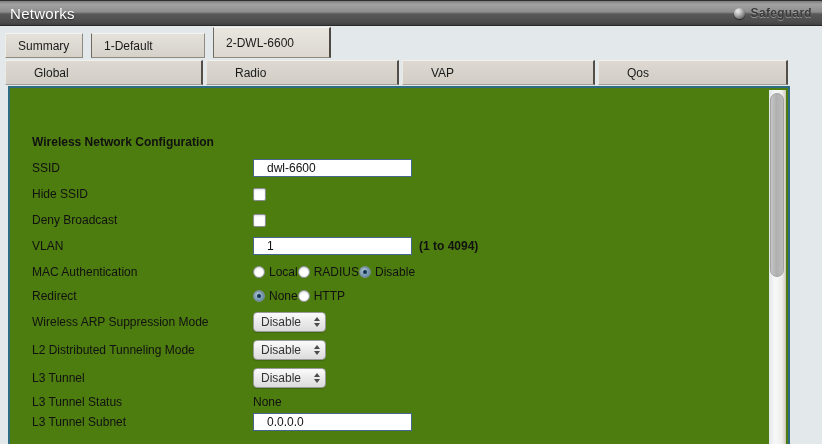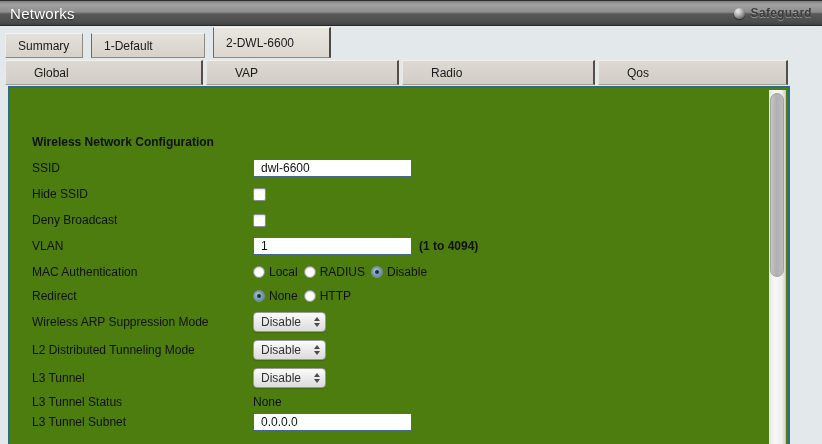--- a/index.html
+++ b/index.html
@@ -71,31 +71,31 @@
   }
 
   
   .section-title { font-size:12px; font-weight:bold; color:#111; margin-bottom:8px; }
   .row { display:flex; align-items:center; height:22px; }
   .row.tall { height:25px; }
   .row.short { height:20px; }
   .flabel { width:221px; font-size:12px; color:#111; flex:none; }
   .tinput {
     width:159px; height:18px; border:1px solid #44698c; background:#ffffff;
-    font-family:"Liberation Sans","DejaVu Sans",sans-serif; font-size:12px; color:#111; padding:0 7px; outline:none;
+    font-family:"Liberation Sans","DejaVu Sans",sans-serif; font-size:12px; color:#111; padding:0 13px; outline:none;
   }
   .hint { font-size:12px; color:#111; margin-left:7px;font-weight:bold; }
   .static-val { font-size:12px; color:#111; }
 
   .checkbox {
     width:13px; height:13px; background:#fff; border:1px solid #898f94; border-radius:2px;
     box-shadow:inset 0 1px 2px rgba(0,0,0,.12); cursor:pointer;
   }
 
-  .radio-group { display:flex; align-items:flex-start; gap:6px; }
+  .radio-group { display:flex; align-items:flex-start; gap:0; }
   .radio-item { display:flex; align-items:center; gap:4px; cursor:pointer; }
   .radio {
     width:12px; height:12px; border-radius:50%; background:#fff;
     border:1px solid #8a9096; box-shadow:inset 0 1px 2px rgba(0,0,0,.15);
     display:flex; align-items:center; justify-content:center; flex:none;
   }
   .radio.checked { background:radial-gradient(circle at 35% 30%, #a9c2d4 0%, #6f94ae 70%, #5c83a0 100%); border-color:#7d8c97; }
   .radio.checked::after { content:""; width:4px; height:4px; border-radius:50%; background:#14324c; }
   .radio-label { font-size:12px; color:#111; }
 
@@ -124,22 +124,22 @@
 </div>
 
 <div class="tabs">
   <div class="tab tab-summary">Summary</div>
   <div class="tab tab-default">1-Default</div>
   <div class="tab active tab-active-w">2-DWL-6600</div>
 </div>
 
 <div class="subtabs">
   <div class="subtab subtab-global">Global</div>
+  <div class="subtab subtab-radio">Radio</div>
   <div class="subtab subtab-vap">VAP</div>
-  <div class="subtab subtab-radio">Radio</div>
   <div class="subtab subtab-qos">Qos</div>
 </div>
 
 <div class="panel">
   <div class="panel-inner">
 
     <div class="section-title">Wireless Network Configuration</div>
 
     <div class="row mb4">
       <span class="flabel">SSID</span>

